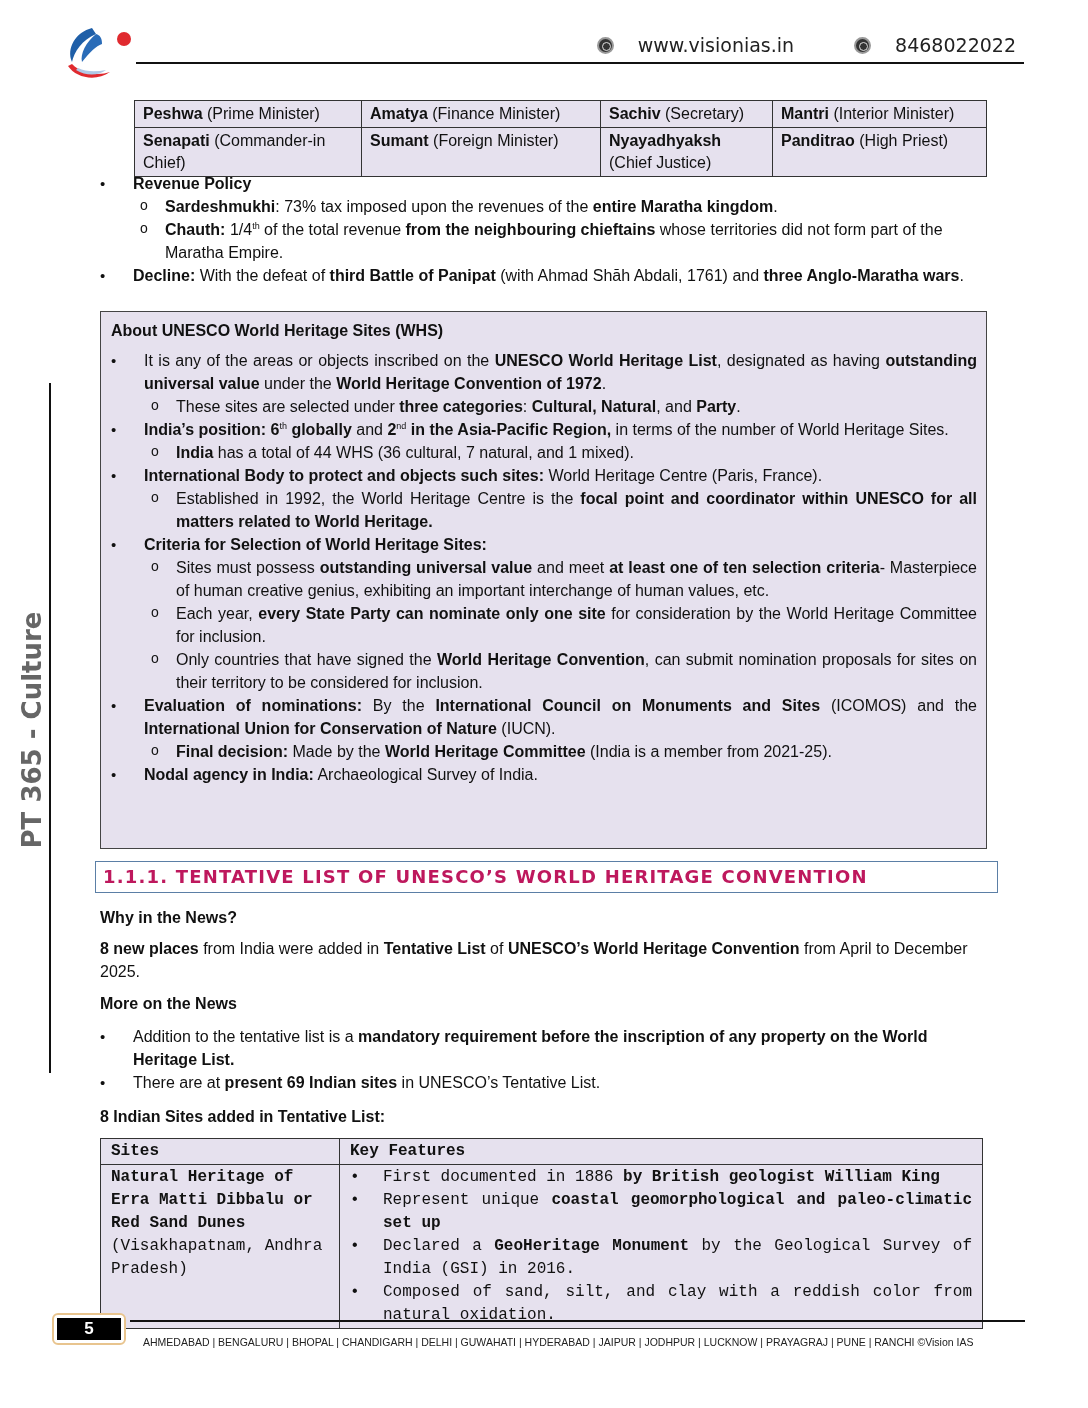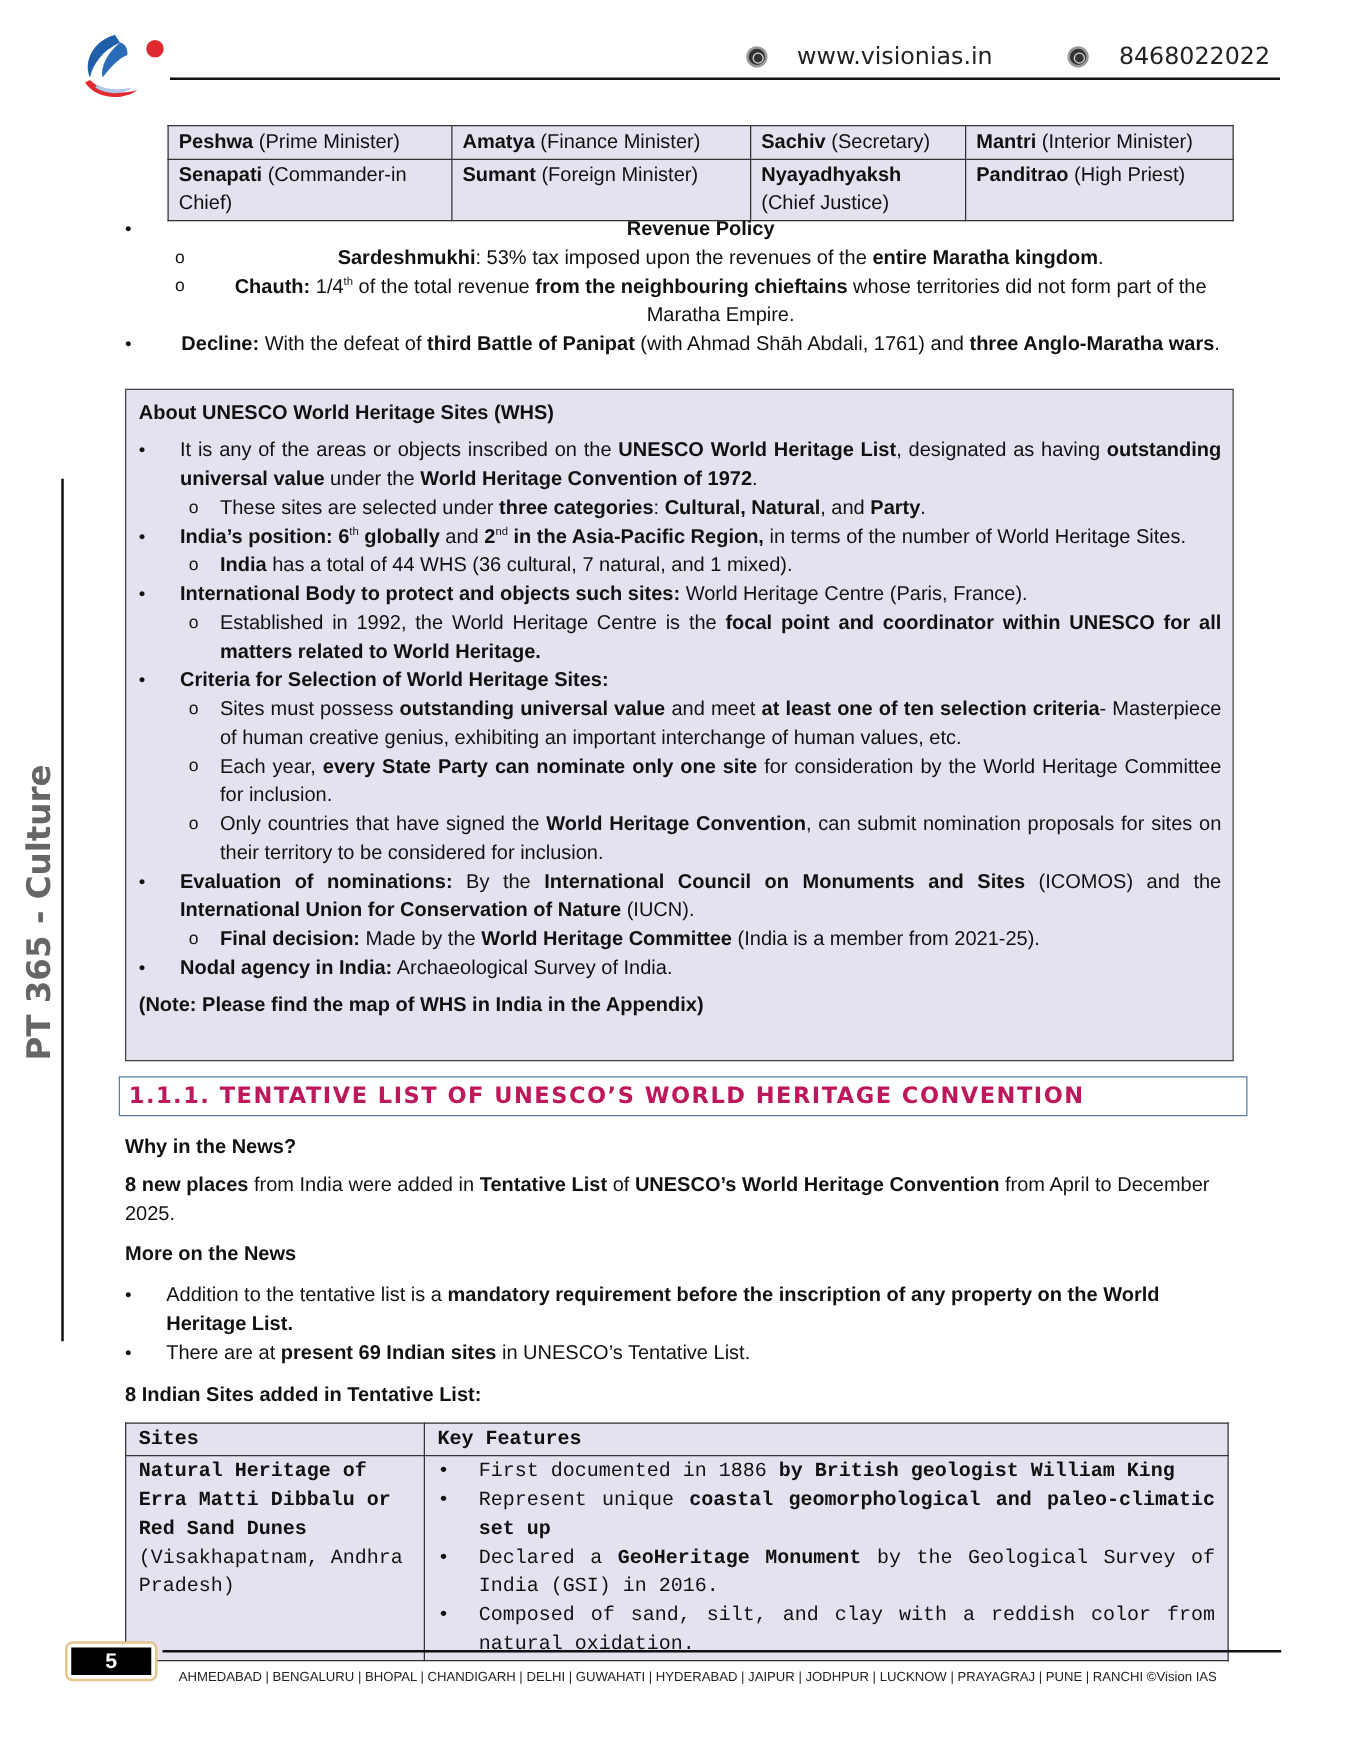--- a/index.html
+++ b/index.html
@@ -24,21 +24,21 @@
   .side-label { position: absolute; left: 32px; top: 730px; transform: translate(-50%,-50%) rotate(-90deg);
                 font-family: "DejaVu Sans", sans-serif; font-weight: bold; font-size: 26px; color: #666;
                 white-space: nowrap; }
 
   
   table.min { position: absolute; left: 134px; top: 100px; width: 853px; border-collapse: collapse;
               background: #e6e1ee; font-size: 16px; }
   table.min td { border: 1.5px solid #333; padding: 2px 8px; vertical-align: top; line-height: 22px; }
 
   
-  .block { position: absolute; left: 100px; width: 888px; line-height: 23px; font-size: 16px; text-align: center; }
+  .block { position: absolute; left: 100px; width: 888px; line-height: 23px; font-size: 16px; }
   ul { margin: 0; padding: 0; list-style: none; }
   li { position: relative; }
   li.l1 { padding-left: 33px; }
   li.l1::before { content: "•"; position: absolute; left: 0; top: 0; font-size: 15px; }
   li.l2 { padding-left: 65px; }
   li.l2::before { content: "o"; position: absolute; left: 40px; top: -1px; font-size: 14px; }
   .justify { text-align: justify; }
 
   
   .box { position: absolute; left: 100px; top: 311px; width: 887px; height: 538px; box-sizing: border-box;
@@ -106,21 +106,21 @@
     <td style="width:222px"><b>Sumant</b><span> (Foreign Minister)</span></td>
     <td style="width:155px"><b>Nyayadhyaksh</b><br><span> (Chief Justice)</span></td>
     <td><b>Panditrao</b><span> (High Priest)</span></td>
   </tr>
 </tbody>
   </table>
 
 <div class="block" style="top:172px;">
   <ul>
     <li class="l1"><b>Revenue Policy</b></li>
-    <li class="l2"><b>Sardeshmukhi</b><span>: 53% tax imposed upon the revenues of the </span><b>entire Maratha kingdom</b>.</li>
+    <li class="l2"><b>Sardeshmukhi</b><span>: 73% tax imposed upon the revenues of the </span><b>entire Maratha kingdom</b>.</li>
     <li class="l2"><b>Chauth:</b><span> 1/4</span><sup>th</sup><span> of the total revenue </span><b>from the neighbouring chieftains</b><span> whose territories did not form part of the Maratha Empire.</span></li>
     <li class="l1"><b>Decline:</b><span> With the defeat of </span><b>third Battle of Panipat</b><span> (with Ahmad Shāh Abdali, 1761) and </span><b>three Anglo-Maratha wars</b><span>.</span></li>
   </ul>
 </div>
 
 <div class="box">
   <div class="title">About UNESCO World Heritage Sites (WHS)</div>
   <ul class="justify">
     <li class="l1"><span>It is any of the areas or objects inscribed on the </span><b>UNESCO World Heritage List</b><span>, designated as having </span><b>outstanding universal value</b><span> under the </span><b>World Heritage Convention of 1972</b>.</li>
     <li class="l2"><span>These sites are selected under </span><b>three categories</b><span>: </span><b>Cultural, Natural</b><span>, and </span><b>Party</b>.</li>
@@ -129,21 +129,20 @@
     <li class="l1"><b>International Body to protect and objects such sites:</b><span> World Heritage Centre (Paris, France).</span></li>
     <li class="l2"><span>Established in 1992, the World Heritage Centre is the </span><b>focal point and coordinator within UNESCO for all matters related to World Heritage.</b></li>
     <li class="l1"><b>Criteria for Selection of World Heritage Sites:</b></li>
     <li class="l2"><span>Sites must possess </span><b>outstanding universal value</b><span> and meet </span><b>at least one of ten selection criteria</b><span>- Masterpiece of human creative genius, exhibiting an important interchange of human values, etc.</span></li>
     <li class="l2"><span>Each year, </span><b>every State Party can nominate only one site</b><span> for consideration by the World Heritage Committee for inclusion.</span></li>
     <li class="l2"><span>Only countries that have signed the </span><b>World Heritage Convention</b><span>, can submit nomination proposals for sites on their territory to be considered for inclusion.</span></li>
     <li class="l1"><b>Evaluation of nominations:</b><span> By the </span><b>International Council on Monuments and Sites</b><span> (ICOMOS) and the </span><b>International Union for Conservation of Nature</b><span> (IUCN).</span></li>
     <li class="l2"><b>Final decision:</b><span> Made by the </span><b>World Heritage Committee</b><span> (India is a member from 2021-25).</span></li>
     <li class="l1"><b>Nodal agency in India:</b><span> Archaeological Survey of India.</span></li>
   </ul>
-  <div class="note">(Note: Please find the map of WHS in India in the Appendix)</div>
 </div>
 
 <div class="sec-head">1.1.1. TENTATIVE LIST OF UNESCO’S WORLD HERITAGE CONVENTION</div>
 
 <div class="p" style="top:906px;font-weight:bold;">Why in the News?</div>
 <div class="p" style="top:937px;"><b>8 new places</b><span> from India were added in </span><b>Tentative List</b><span> of </span><b>UNESCO’s World Heritage Convention</b><span> from April to December 2025.</span></div>
 <div class="p" style="top:992px;font-weight:bold;">More on the News</div>
 <div class="p" style="top:1025px;">
   <ul>
     <li class="l1"><span>Addition to the tentative list is a </span><b>mandatory requirement before the inscription of any property on the World Heritage List.</b></li>

